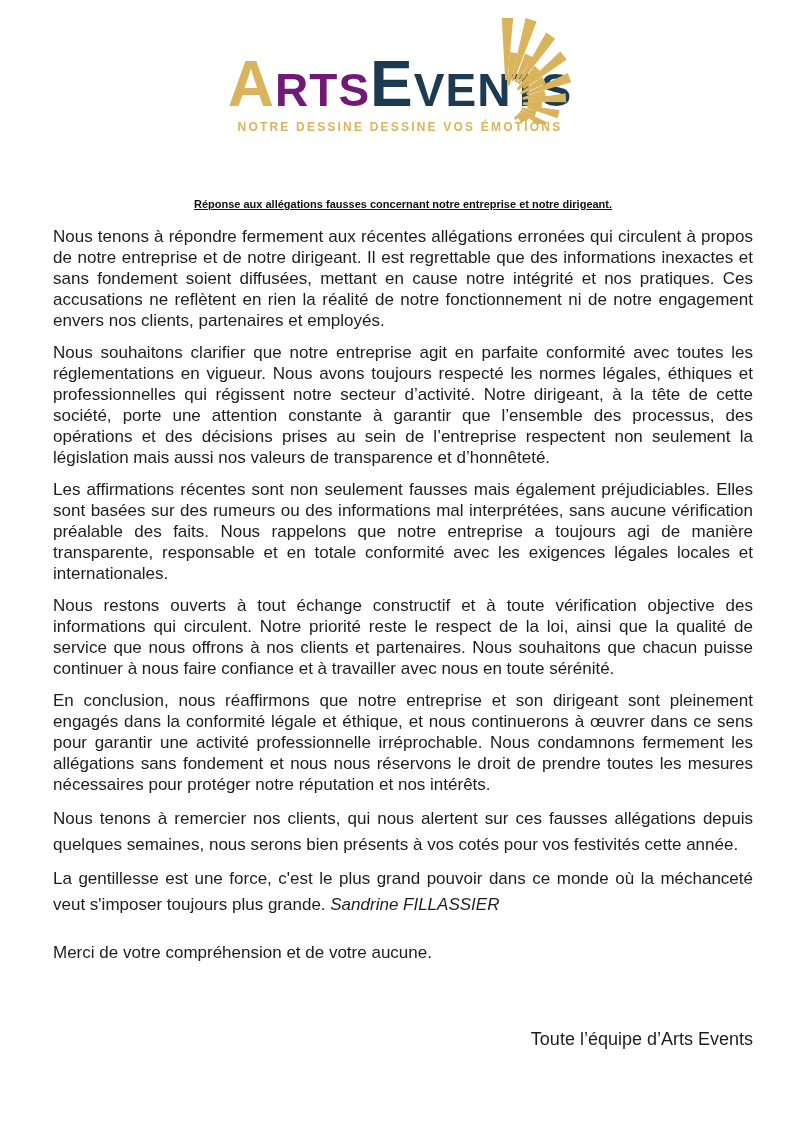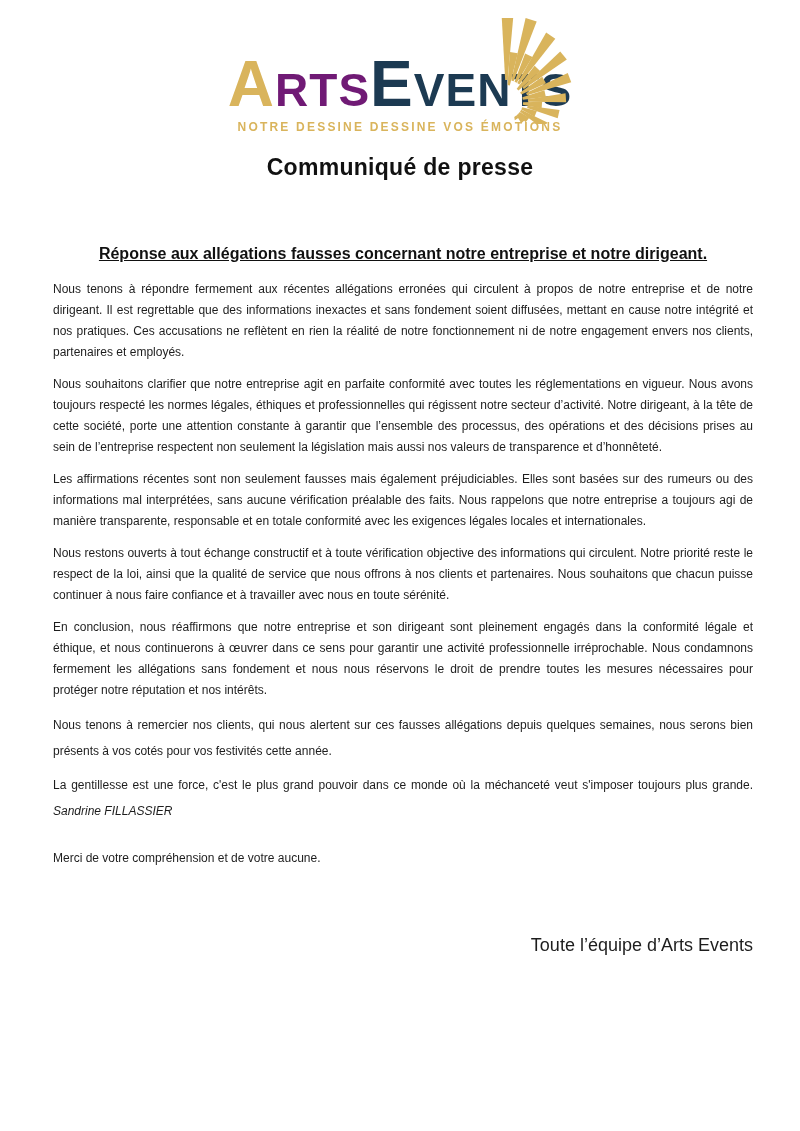--- a/index.html
+++ b/index.html
@@ -51,27 +51,27 @@
     text-align:center;
     font-size:23px;
     font-weight:bold;
     color:#111111;
     letter-spacing:0.3px;
   }
   .content { padding:0 47px 0 53px; }
   .heading {
     margin:64px 0 0 0;
     text-align:center;
-    font-size:16px;
+    font-size:11px;
     font-weight:bold;
     color:#111111;
     text-decoration:underline;
   }
   .para {
-    font-size:12px;
+    font-size:17px;
     line-height:21px;
     text-align:justify;
     margin:0 0 11px 0;
     hyphens:manual; -webkit-hyphens:manual;
   }
   .para.first { margin-top:16px; }
   .para.spaced { line-height:26px; margin-bottom:8px; }
   .attribution { font-style:italic; }
   .thanks { margin-top:24px; text-align:left; }
   .signature {
@@ -111,21 +111,20 @@
     </div>
     <div class="wordmark">
       <span class="wm-big gold" style="color: rgb(217, 180, 92);">A</span>
       <span class="wm-small navy" style="color: #701a75;">RTS</span>
       <span class="wm-big navy" style="color: rgb(28, 58, 82);">E</span>
       <span class="wm-small navy" style="color: rgb(28, 58, 82);">VENTS</span>
     </div>
     <div class="tagline gold" style="color: rgb(217, 180, 92);">NOTRE DESSINE DESSINE VOS ÉMOTIONS</div>
   </header>
 
-  <div class="doc-title">Communiqué de presse</div>
 
   <main class="content">
     <h1 class="heading">Réponse aux allégations fausses concernant notre entreprise et notre dirigeant.</h1>
 
     <p class="para first">Nous tenons à répondre fermement aux récentes allégations erronées qui circulent à propos de notre entreprise et de notre dirigeant. Il est regrettable que des informations inexactes et sans fondement soient diffusées, mettant en cause notre intégrité et nos pratiques. Ces accusations ne reflètent en rien la réalité de notre fonctionnement ni de notre engagement envers nos clients, partenaires et employés.</p>
     <p class="para">Nous souhaitons clarifier que notre entreprise agit en parfaite conformité avec toutes les réglementations en vi­gueur. Nous avons toujours respecté les normes légales, éthiques et professionnelles qui régissent notre secteur d’activité. Notre dirigeant, à la tête de cette société, porte une attention constante à garantir que l’ensemble des processus, des opérations et des décisions prises au sein de l’entreprise respectent non seulement la législation mais aussi nos valeurs de transparence et d’honnêteté.</p>
     <p class="para">Les affirmations récentes sont non seulement fausses mais également préjudiciables. Elles sont basées sur des ru­meurs ou des informations mal interprétées, sans aucune vérification préalable des faits. Nous rappelons que notre entreprise a toujours agi de manière transparente, responsable et en totale conformité avec les exigences légales locales et internationales.</p>
     <p class="para">Nous restons ouverts à tout échange constructif et à toute vérification objective des informations qui circulent. Notre priorité reste le respect de la loi, ainsi que la qualité de service que nous offrons à nos clients et partenaires. Nous souhaitons que chacun puisse continuer à nous faire confiance et à travailler avec nous en toute sérénité.</p>
     <p class="para">En conclusion, nous réaffirmons que notre entreprise et son dirigeant sont pleinement engagés dans la conformité légale et éthique, et nous continuerons à œuvrer dans ce sens pour garantir une activité professionnelle irrépro­chable. Nous condamnons fermement les allégations sans fondement et nous nous réservons le droit de prendre toutes les mesures nécessaires pour protéger notre réputation et nos intérêts.</p>
     <p class="para spaced">Nous tenons à remercier nos clients, qui nous alertent sur ces fausses allégations depuis quelques semaines, nous serons bien présents à vos cotés pour vos festivités cette année.</p>

